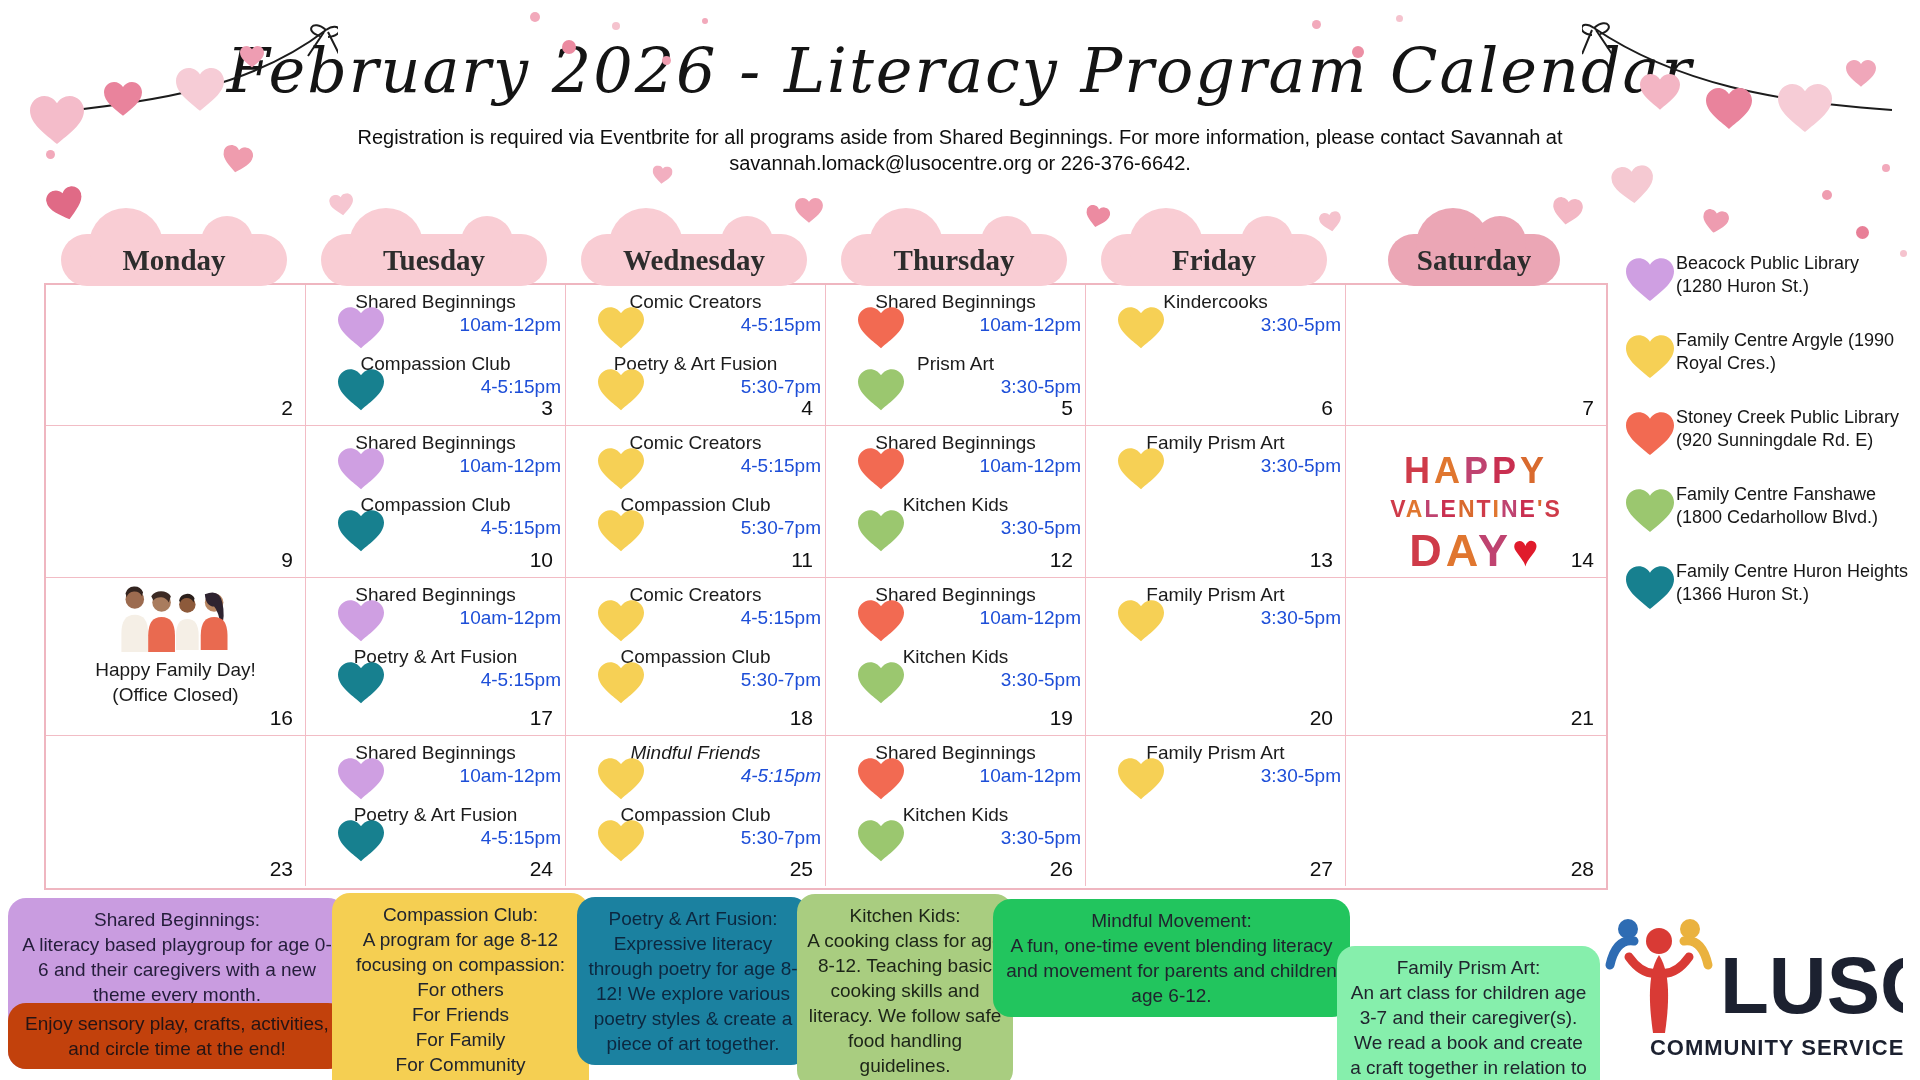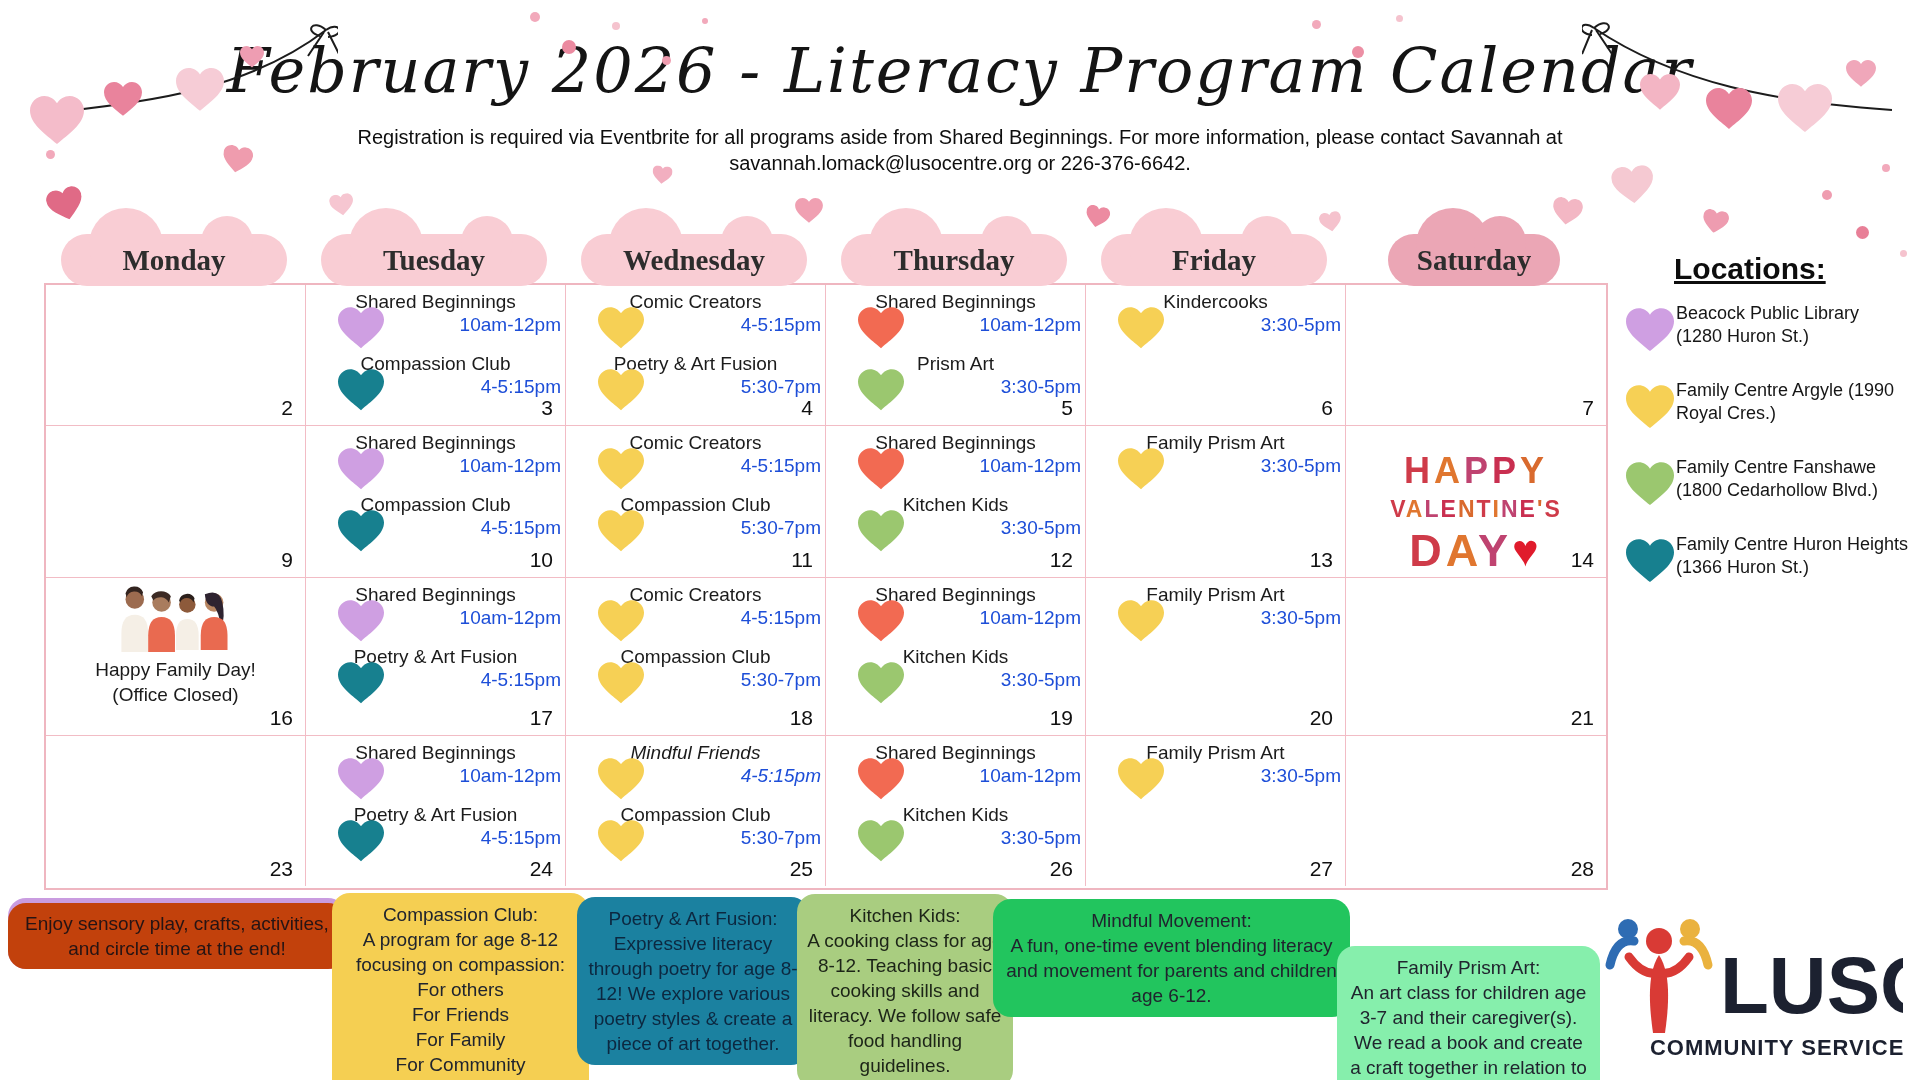--- a/index.html
+++ b/index.html
@@ -399,51 +399,57 @@
         <div class="ev-time">3:30-5pm</div>
       </div>
       <div class="date-num">27</div>
     </div>
     <div class="cell">
       <div class="date-num">28</div>
     </div>
   </div>
 
 <div id="locations">
-  <div class="loc-heading">Locations:</div>
   <div id="loc-items">
       <div class="loc-item">
         <svg width="48" height="44" viewBox="0 0 32 29" class="loc-heart">
           <path d="M16 28.5 C9 22.5 0 16.5 0 8.6 C0 3.9 3.8 0 8.5 0 C11.6 0 14.4 1.7 16 4.3 C17.6 1.7 20.4 0 23.5 0 C28.2 0 32 3.9 32 8.6 C32 16.5 23 22.5 16 28.5 Z" fill="#cf9fe2"></path>
         </svg>
         <div class="loc-text">Beacock Public Library (1280 Huron St.)</div>
       </div>
       <div class="loc-item">
         <svg width="48" height="44" viewBox="0 0 32 29" class="loc-heart">
           <path d="M16 28.5 C9 22.5 0 16.5 0 8.6 C0 3.9 3.8 0 8.5 0 C11.6 0 14.4 1.7 16 4.3 C17.6 1.7 20.4 0 23.5 0 C28.2 0 32 3.9 32 8.6 C32 16.5 23 22.5 16 28.5 Z" fill="#f6d055"></path>
         </svg>
         <div class="loc-text">Family Centre Argyle (1990 Royal Cres.)</div>
       </div>
       <div class="loc-item">
         <svg width="48" height="44" viewBox="0 0 32 29" class="loc-heart">
+          <path d="M16 28.5 C9 22.5 0 16.5 0 8.6 C0 3.9 3.8 0 8.5 0 C11.6 0 14.4 1.7 16 4.3 C17.6 1.7 20.4 0 23.5 0 C28.2 0 32 3.9 32 8.6 C32 16.5 23 22.5 16 28.5 Z" fill="#f26a52"></path>
+        </svg>
+        <div class="loc-text">Stoney Creek Public Library (920 Sunningdale Rd. E)</div>
+      </div>
+      <div class="loc-item">
+        <svg width="48" height="44" viewBox="0 0 32 29" class="loc-heart">
           <path d="M16 28.5 C9 22.5 0 16.5 0 8.6 C0 3.9 3.8 0 8.5 0 C11.6 0 14.4 1.7 16 4.3 C17.6 1.7 20.4 0 23.5 0 C28.2 0 32 3.9 32 8.6 C32 16.5 23 22.5 16 28.5 Z" fill="#9bc76f"></path>
         </svg>
         <div class="loc-text">Family Centre Fanshawe (1800 Cedarhollow Blvd.)</div>
       </div>
       <div class="loc-item">
         <svg width="48" height="44" viewBox="0 0 32 29" class="loc-heart">
           <path d="M16 28.5 C9 22.5 0 16.5 0 8.6 C0 3.9 3.8 0 8.5 0 C11.6 0 14.4 1.7 16 4.3 C17.6 1.7 20.4 0 23.5 0 C28.2 0 32 3.9 32 8.6 C32 16.5 23 22.5 16 28.5 Z" fill="#17808f"></path>
         </svg>
         <div class="loc-text">Family Centre Huron Heights (1366 Huron St.)</div>
       </div>
     </div>
 </div>
 
 <div id="bubbles">
-    <div class="bubble" style="left: 8px; top: 898px; width: 318px; background: rgb(201, 156, 224); color: rgb(36, 29, 58);"><div class="bubble-seg2" style="background: #c2410c; color: rgb(38, 20, 20);">Enjoy sensory play, crafts, activities, and circle time at the end!</div></div>
+    <div class="bubble" style="left: 8px; top: 898px; width: 318px; background: rgb(201, 156, 224); color: rgb(36, 29, 58);"><span>Shared Beginnings:
+A literacy based playgroup for age 0-6 and their caregivers with a new theme every month.</span><div class="bubble-seg2" style="background: #c2410c; color: rgb(38, 20, 20);">Enjoy sensory play, crafts, activities, and circle time at the end!</div></div>
     <div class="bubble" style="left: 332px; top: 893px; width: 237px; background: rgb(245, 207, 82); color: rgb(32, 36, 46);"><span>Compassion Club:
 A program for age 8-12 focusing on compassion:
 For others
 For Friends
 For Family
 For Community
 For Nature</span></div>
     <div class="bubble" style="left: 577px; top: 897px; width: 212px; background: rgb(27, 129, 160); color: rgb(12, 40, 64);"><span>Poetry &amp; Art Fusion:
 Expressive literacy through poetry for age 8-12! We explore various poetry styles &amp; create a piece of art together.</span></div>
     <div class="bubble" style="left: 797px; top: 894px; width: 196px; background: rgb(169, 205, 128); color: rgb(28, 36, 23);"><span>Kitchen Kids:

